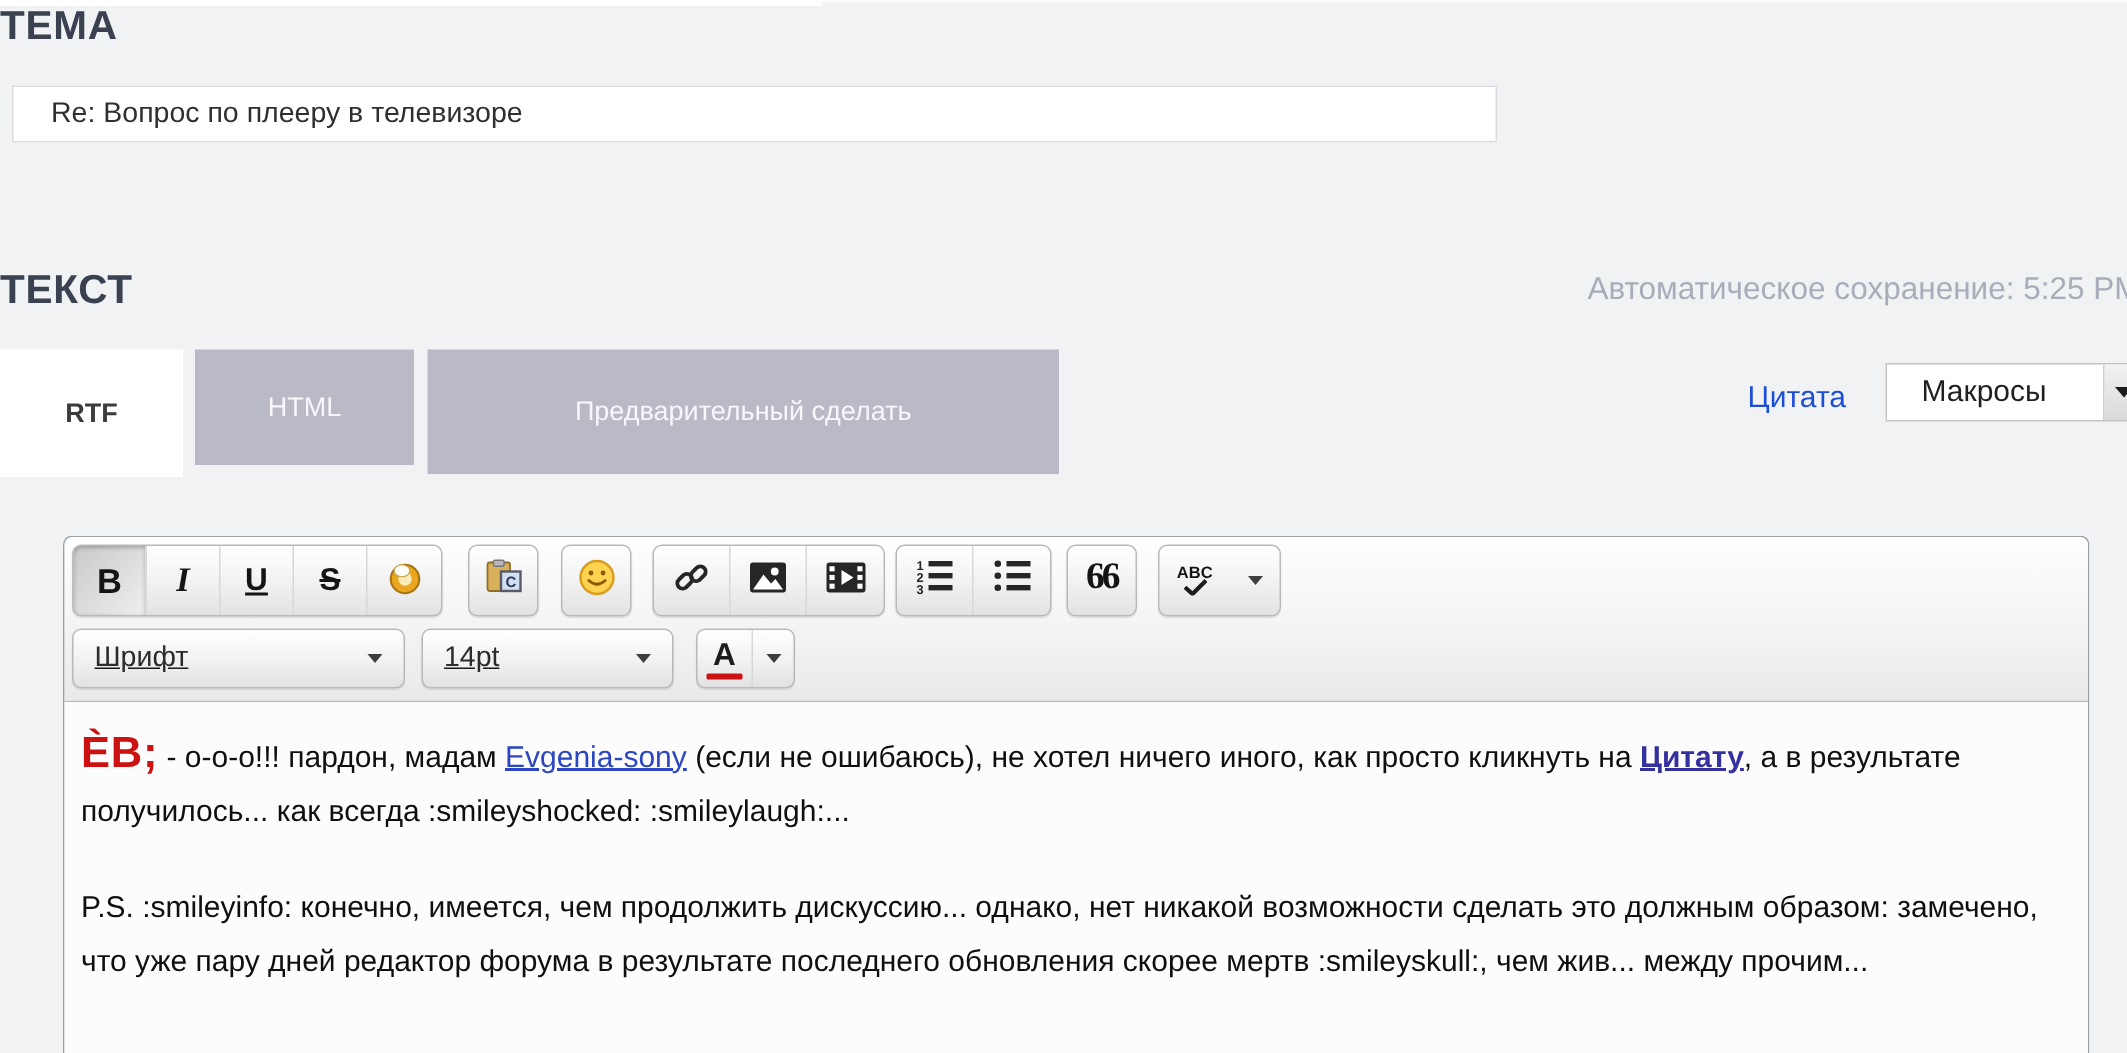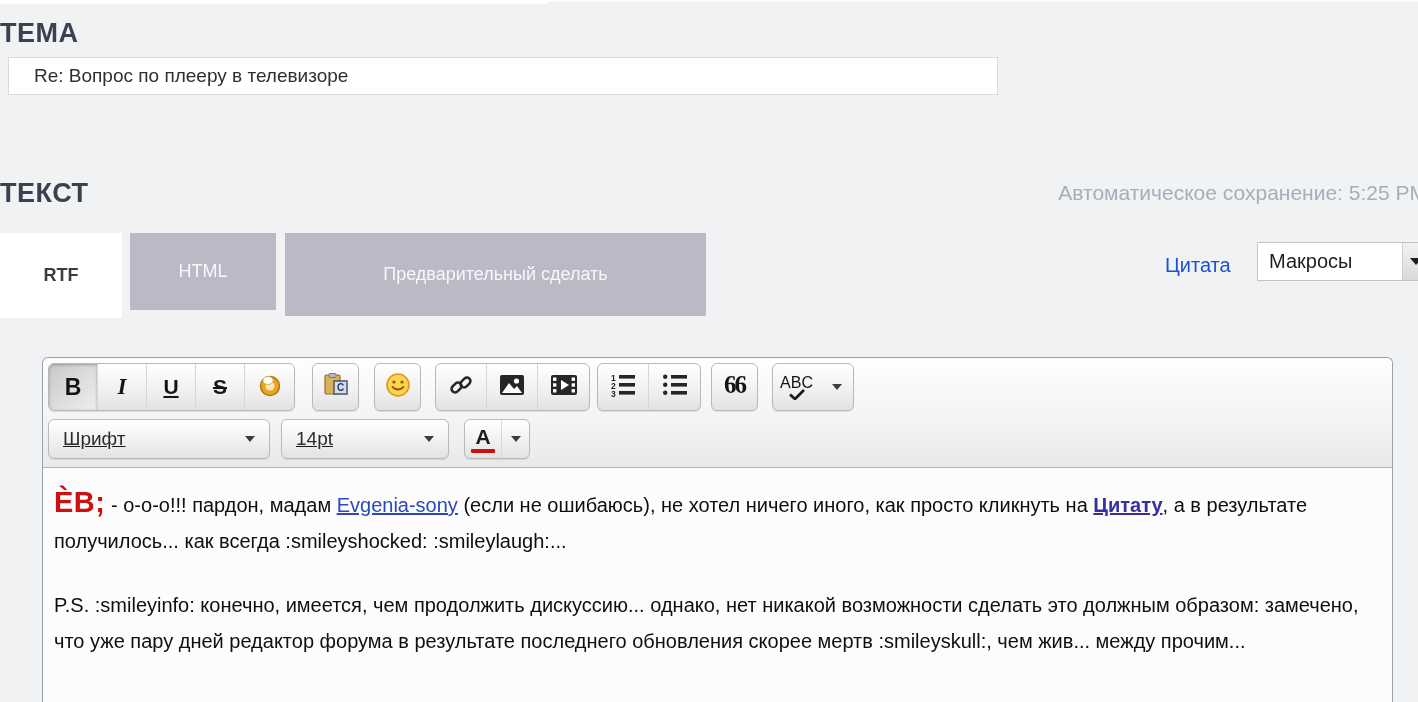--- a/index.html
+++ b/index.html
@@ -10,21 +10,21 @@
     font-family:"Liberation Sans", sans-serif;
     color:#1a1a1a;
   }
   .top-strip-a { position:absolute; left:0; top:0; width:548px; height:4px; background:#ffffff; }
   .top-strip-b { position:absolute; left:548px; top:0; width:870px; height:2px; background:#fbfbfc; }
 
   .section-heading {
     position:absolute; left:0;
     font-size:27px; font-weight:700; color:#3a4151; letter-spacing:.5px;
   }
-  #topic-heading { top:18px; }
+  #topic-heading { top:2px; }
   #text-heading  { top:178px; }
 
   .subject-input {
     position:absolute; left:8px; top:57px; width:990px; height:38px;
     background:#ffffff; border:1px solid #d9dbdf;
     font-family:"Liberation Sans", sans-serif;
     font-size:19px; color:#2f2f2f; padding:0 10px 0 25px;
     outline:none;
   }
 
@@ -41,21 +41,21 @@
 
   .quote-action {
     position:absolute; left:1165px; top:254px;
     font-size:20px; color:#1d4ed8; cursor:pointer;
   }
   .macros-select {
     position:absolute; left:1257px; top:242px; width:172px; height:39px;
     background:#ffffff; border:1px solid #c3c3c3; display:flex; align-items:center;
     cursor:pointer;
   }
-  .macros-label { padding-left:11px; font-size:20px; color:#1f1f1f; flex:1; }
+  .macros-label { padding-left:23px; font-size:20px; color:#1f1f1f; flex:1; }
   .macros-arrow-btn {
     width:26px; height:100%; border-left:1px solid #cfcfcf;
     background:linear-gradient(180deg,#f2f2f2,#d9d9da);
     display:flex; align-items:center; justify-content:center;
   }
   .caret-down { width:0; height:0; border-left:6px solid transparent; border-right:6px solid transparent; border-top:7px solid #1c1c1c; }
   .caret-sm   { width:0; height:0; border-left:5px solid transparent; border-right:5px solid transparent; border-top:6px solid #3d3d3d; }
 
   .editor {
     position:absolute; left:42px; top:357px; width:1351px; height:346px;
@@ -87,21 +87,21 @@
     background:linear-gradient(135deg,#c9c9c9 0%,#e3e3e3 70%,#efefef 100%);
     box-shadow:inset 0 1px 3px rgba(0,0,0,.28);
     border-radius:5px 0 0 5px;
   }
   .glyph-b { font-size:23px; font-weight:700; color:#141414; }
   .glyph-i { font-size:23px; font-weight:700; font-style:italic; font-family:"Liberation Serif", serif; color:#141414; }
   .glyph-u { font-size:21px; font-weight:700; text-decoration:underline; color:#141414; }
   .glyph-s { font-size:21px; font-weight:700; text-decoration:line-through; color:#141414; }
   .glyph-quote { font-family:"Liberation Serif", serif; font-size:25px; font-weight:700; letter-spacing:-2px; color:#141414; line-height:1; padding-bottom:6px;}
   .spell-stack { display:flex; flex-direction:column; align-items:center; line-height:1; }
-  .spell-abc { font-size:16px; font-weight:400; letter-spacing:0; color:#141414; }
+  .spell-abc { font-size:11px; font-weight:700; letter-spacing:0; color:#141414; }
   .spell-btn { width:47px; border-right:none; }
   .spell-caret-seg { width:33px; }
   .gap17{margin-left:17px}.gap15{margin-left:15px}.gap14{margin-left:14px}.gap7{margin-left:7px}.gap10{margin-left:10px}.gap11{margin-left:11px}
 
   .dd-box {
     height:40px; display:flex; align-items:center;
     border:1px solid #b9b9b9; border-radius:6px;
     background:linear-gradient(180deg,#ffffff 0%,#f1f1f1 55%,#e2e2e2 100%);
     box-shadow:0 1px 1px rgba(0,0,0,.10); cursor:pointer;text-decoration:underline;
   }

